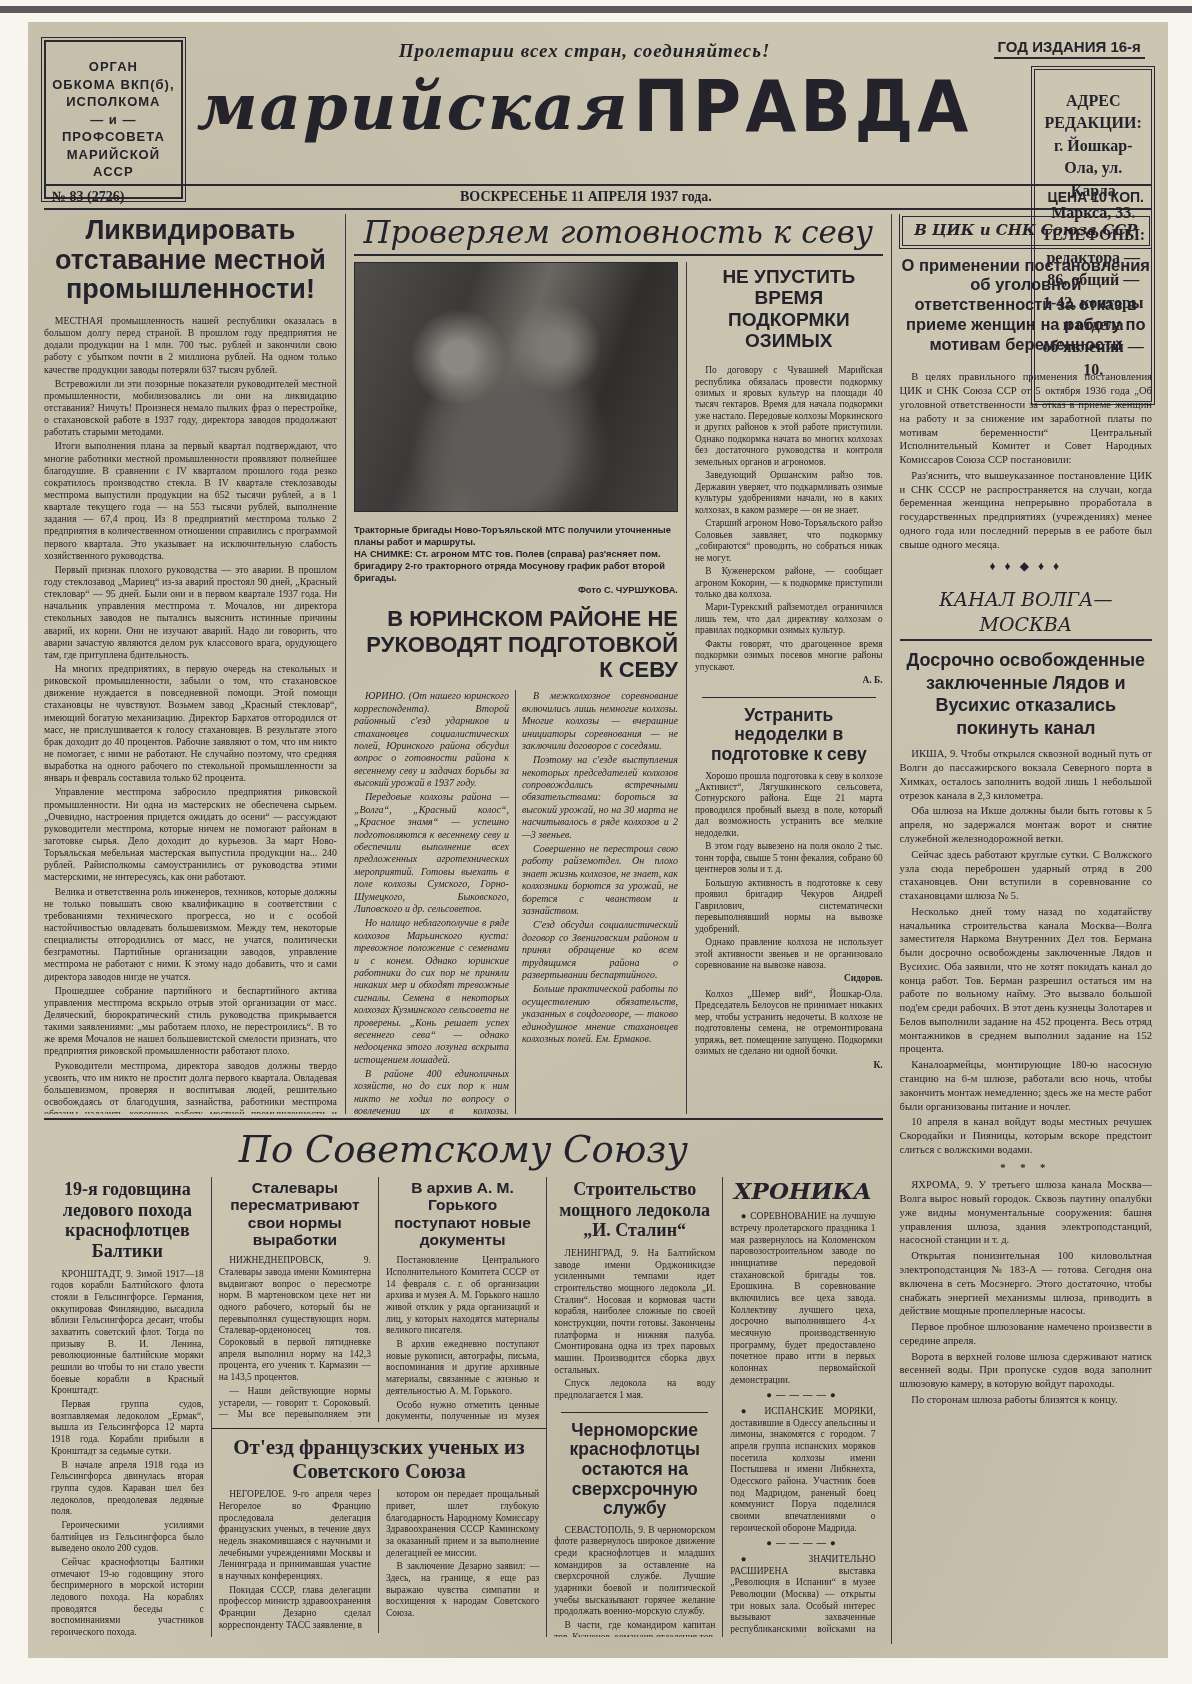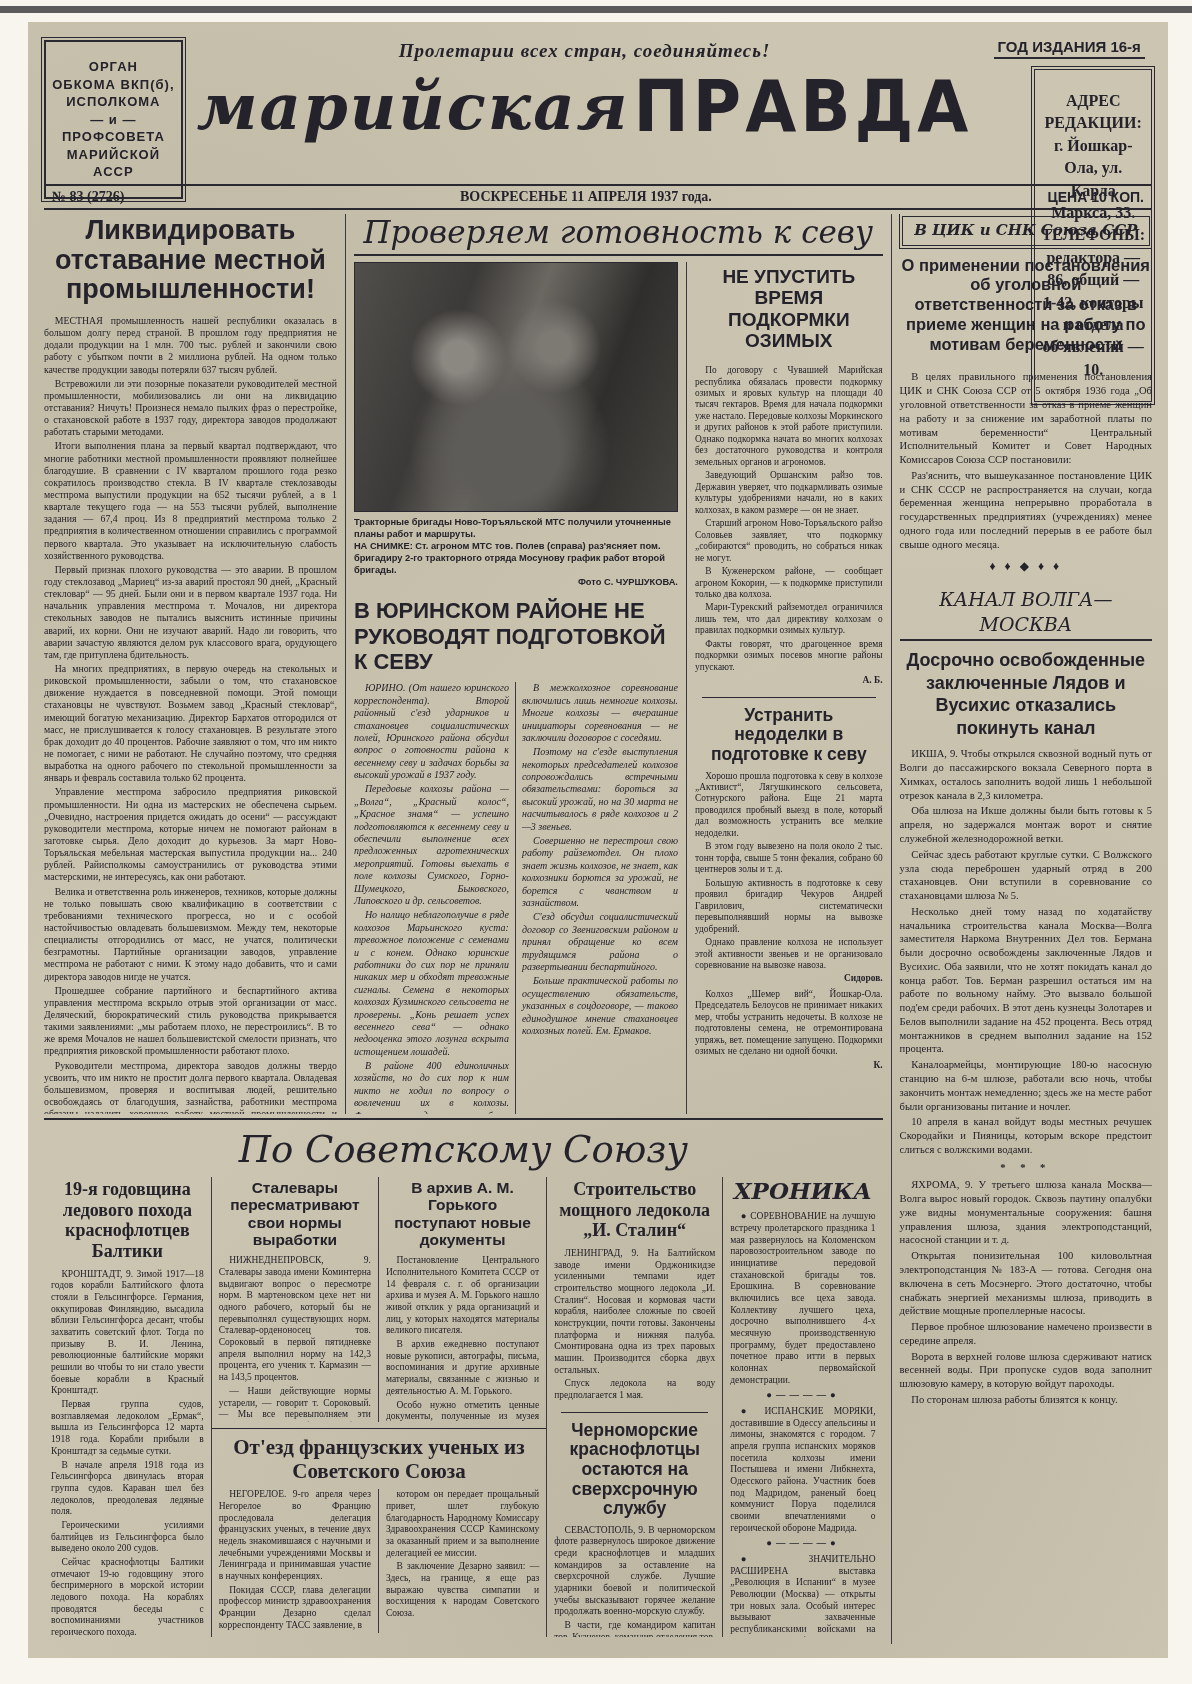--- a/index.html
+++ b/index.html
@@ -51,24 +51,24 @@
               text-align:center;margin:0 0 6px;border-bottom:2px solid #2a2830;padding-bottom:4px;}
   .center-split{display:flex;}
   .photo-side{width:63%;border-right:1px solid #3a3840;padding-right:8px;box-sizing:border-box;}
   .podkormka-col{width:37%;padding-left:8px;box-sizing:border-box;font-size:9.4px;line-height:1.22;overflow:hidden;}
   .photo{height:248px;background:
           radial-gradient(circle at 32% 38%, #8b8781 0 6%, transparent 18%),
           radial-gradient(circle at 62% 34%, #7d7a74 0 6%, transparent 18%),
           radial-gradient(circle at 48% 75%, #5e5c58 0 20%, transparent 40%),
           linear-gradient(110deg,#514f4b 0%,#3c3a38 30%,#6b6862 48%,#2f2e2c 72%,#454440 100%);
          border:1px solid #2a2830;}
-  .caption{font-family:"Liberation Sans",sans-serif;font-weight:bold;font-size:9.3px;line-height:1.3;margin-top:4px;}
+  .caption{font-family:"Liberation Sans",sans-serif;font-weight:bold;font-size:9.3px;line-height:1.3;margin-top:12px;}
   .credit{text-align:right;font-family:"Liberation Sans",sans-serif;font-weight:bold;font-size:9.3px;}
   .yurino-title{font-family:"Liberation Sans",sans-serif;font-weight:bold;font-size:22px;line-height:1.15;
-                text-align:left;margin:10px 0 8px;}
+                text-align:right;margin:10px 0 8px;}
   .two-col{display:flex;font-size:10px;line-height:1.24;font-style:italic;}
   .two-col .subcol{width:50%;box-sizing:border-box;}
   .two-col .subcol:first-child{border-right:1px solid #3a3840;padding-right:6px;}
   .two-col .subcol:last-child{padding-left:6px;}
   .art-title-sm{font-family:"Liberation Sans",sans-serif;font-weight:bold;font-size:19px;line-height:1.12;
                 text-align:center;margin:4px 0 14px;}
   .art-title-xs{font-family:"Liberation Sans",sans-serif;font-weight:bold;font-size:17.5px;line-height:1.12;
                 text-align:center;margin:10px 7px 6px;border-top:1px solid #2a2830;padding-top:8px;}
   .sig{text-align:right;font-weight:bold;margin:2px 0 4px;}
 

